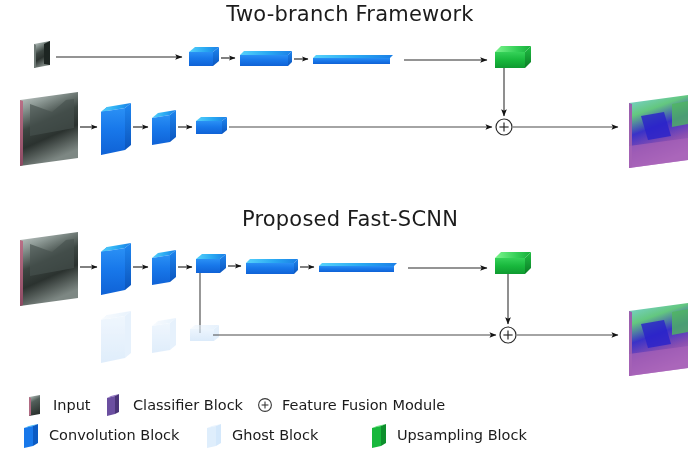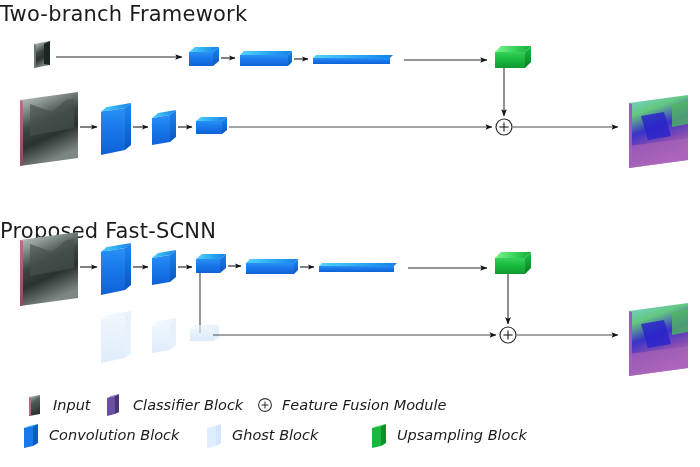--- a/index.html
+++ b/index.html
@@ -5,41 +5,41 @@
   html,body{margin:0;padding:0;background:#ffffff;}
   body{
     width:700px;height:467px;position:relative;overflow:hidden;
     font-family:"DejaVu Sans","Liberation Sans",sans-serif;
     color:#1a1a1a;
   }
   .stage{position:absolute;inset:0;}
 
   
   .title{
-    position:absolute;left:0;width:700px;
+    position:absolute;left:0;width:700px;text-align:center;
     font-size:21px;font-weight:400;letter-spacing:.2px;color:#1c1c1c;
   }
 
   
   svg.layer{position:absolute;left:0;top:0;width:700px;height:467px;overflow:visible;pointer-events:none;}
 
   
-  .legend{position:absolute;left:0;top:392px;width:700px;height:70px;font-style:italic;}
+  .legend{position:absolute;left:0;top:392px;width:700px;height:70px;}
   .lg-row{position:absolute;left:0;width:700px;height:26px;display:block;}
   .lg-item{position:absolute;display:flex;align-items:center;gap:7px;height:26px;}
   .lg-label{font-size:14.5px;color:#1b1b1b;white-space:nowrap;line-height:1;}
   .lg-ico{width:20px;height:24px;position:relative;flex:0 0 20px;}
 </style>
 </head>
 <body>
 
 <div class="stage">
 
   <div class="title" style="top:2px;">Two-branch Framework</div>
-  <div class="title" style="top:219px;">Proposed Fast-SCNN</div>
+  <div class="title" style="top:207px;">Proposed Fast-SCNN</div>
 
   <svg class="layer" viewBox="0 0 700 467">
     <defs>
       <marker id="ah" markerWidth="7" markerHeight="7" refX="6.2" refY="3" orient="auto" markerUnits="strokeWidth">
         <path d="M0,0.4 L6.6,3 L0,5.6 L1.4,3 Z" fill="#141414"></path>
       </marker>
       <marker id="ahs" markerWidth="6" markerHeight="6" refX="5.4" refY="2.6" orient="auto" markerUnits="strokeWidth">
         <path d="M0,0.4 L5.8,2.6 L0,4.8 L1.2,2.6 Z" fill="#141414"></path>
       </marker>
 

